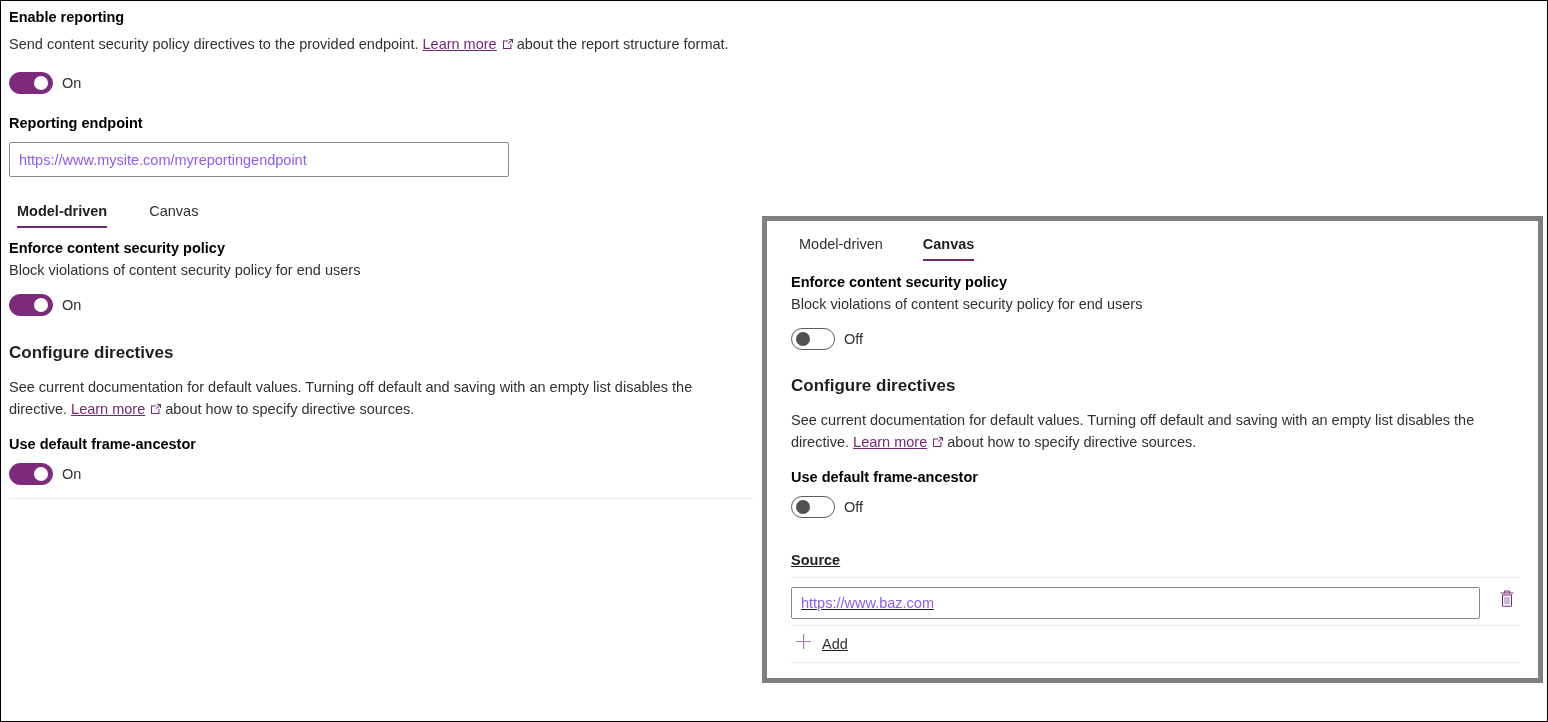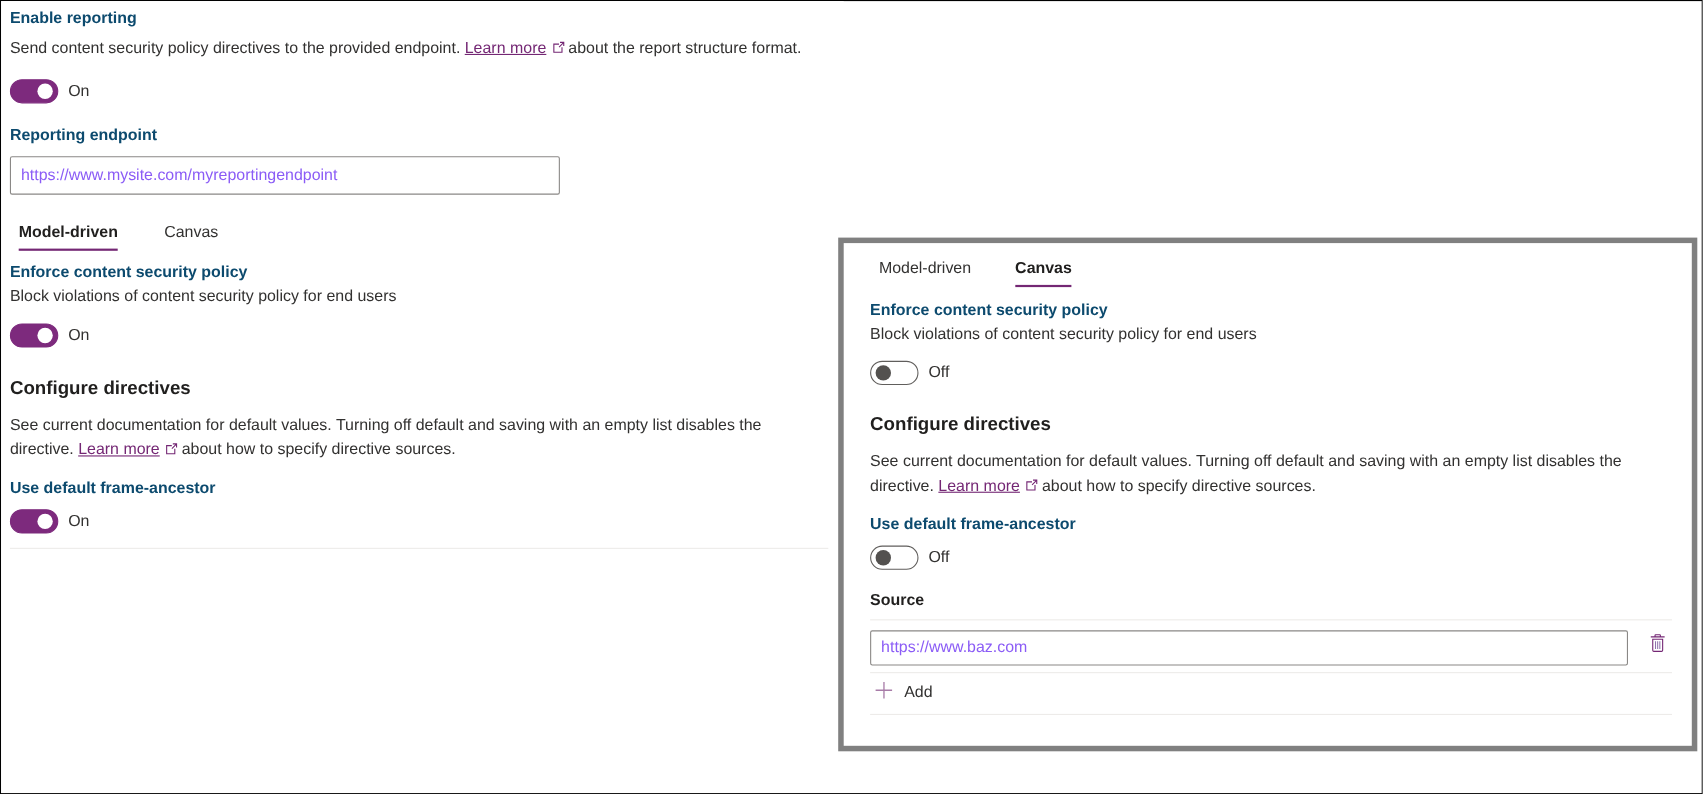--- a/index.html
+++ b/index.html
@@ -32,21 +32,21 @@
     height: 720px;
     box-sizing: border-box;
     background: #ffffff;
     overflow: hidden;
   }
   .pane-inner { padding: 6px 14px 0 8px; }
 
   .field-label {
     font-size: 14.5px;
     font-weight: bold;
-    color: #0c4a6e;
+    color: #000000;
     line-height: 20px;
   }
   .field-desc {
     font-size: 14.5px;
     font-weight: normal;
     color: #323130;
     line-height: 22px;
     margin-top: 6px;
   }
   .link {
@@ -311,21 +311,21 @@
         </div>
         <div class="field-label" style="margin-top:13px;">Use default frame-ancestor</div>
         <div class="toggle-row" style="margin-top:9px;">
           <div class="toggle off">
             <div class="knob"></div>
           </div>
           <span class="toggle-text">Off</span>
         </div>
       </div>
 
-      <div style="margin-top:18px;">
+      <div style="margin-top:32px;text-decoration:underline;">
         <div class="src-head">Source</div>
         <div class="divider"></div>
 
         <div class="src-row">
           <input class="text-input src-input" type="text" value="https://www.baz.com" style="">
           <button class="icon-btn">
             <span>
               <svg width="18" height="19" viewBox="0 0 18 19" aria-hidden="true">
                 <path d="M7 1.5h4a.9.9 0 0 1 .9.9v1.1h3.4v1H2.7v-1h3.4V2.4A.9.9 0 0 1 7 1.5zm.1 2h3.8V2.5H7.1v1z" fill="#742774"></path>
                 <path d="M4 5.6h10v10.6a1.5 1.5 0 0 1-1.5 1.5h-7A1.5 1.5 0 0 1 4 16.2V5.6zm1 1v9.6a.5.5 0 0 0 .5.5h7a.5.5 0 0 0 .5-.5V6.6H5z" fill="#742774"></path>

